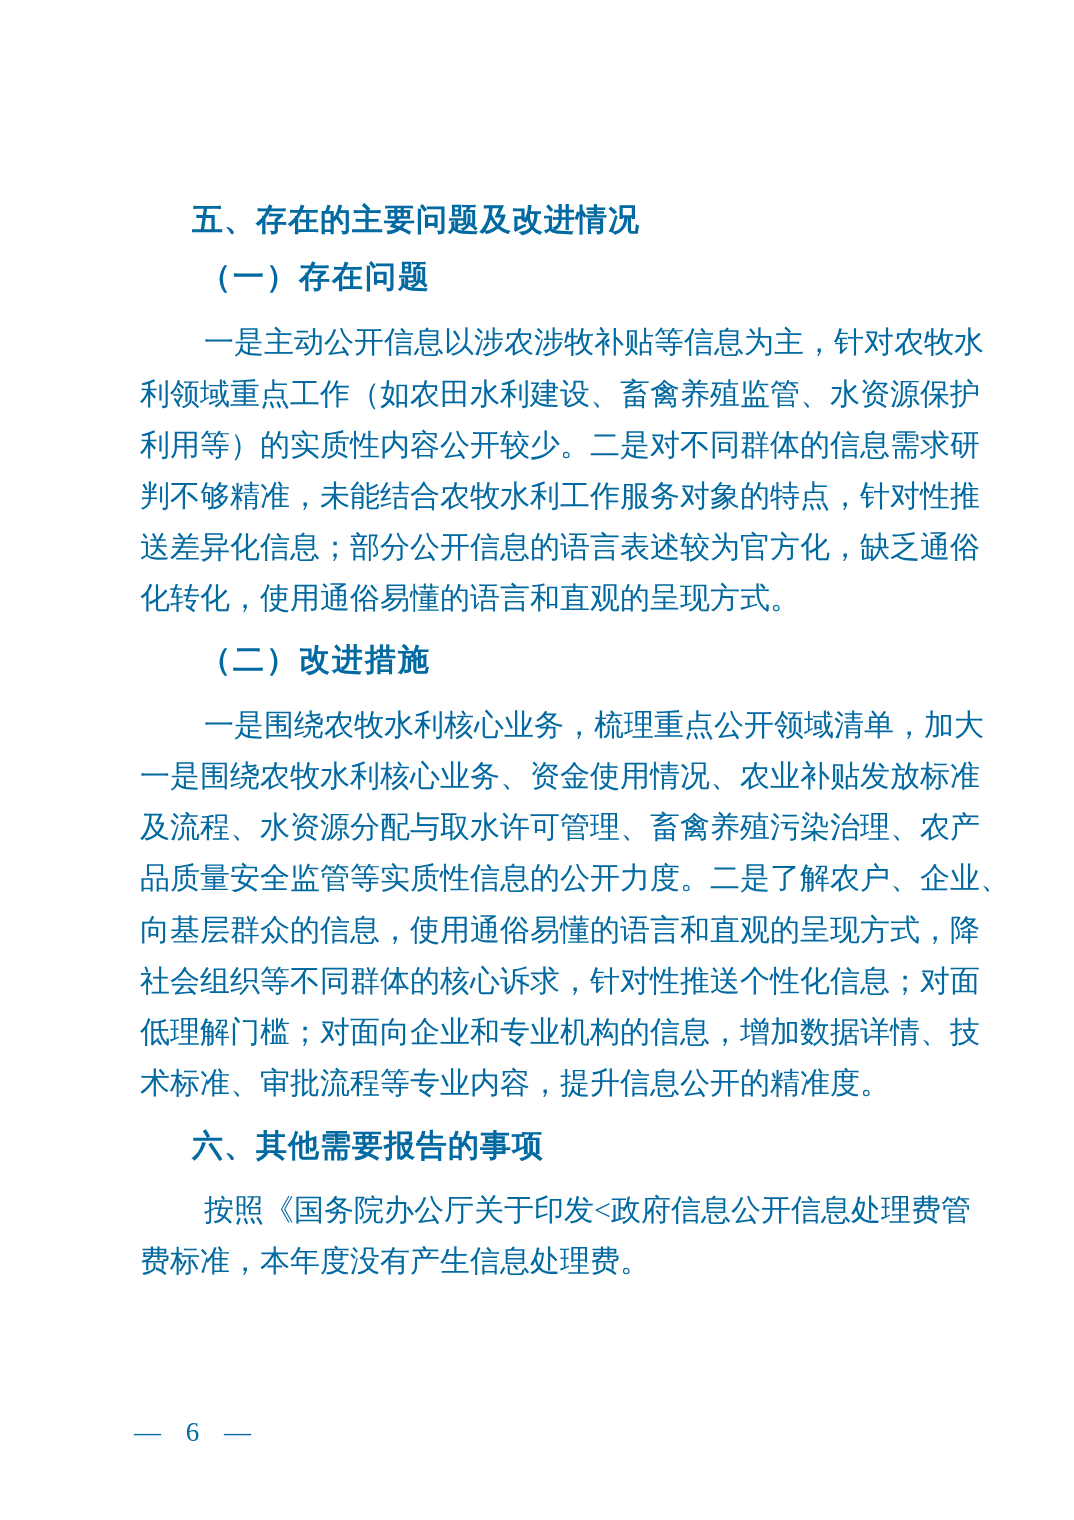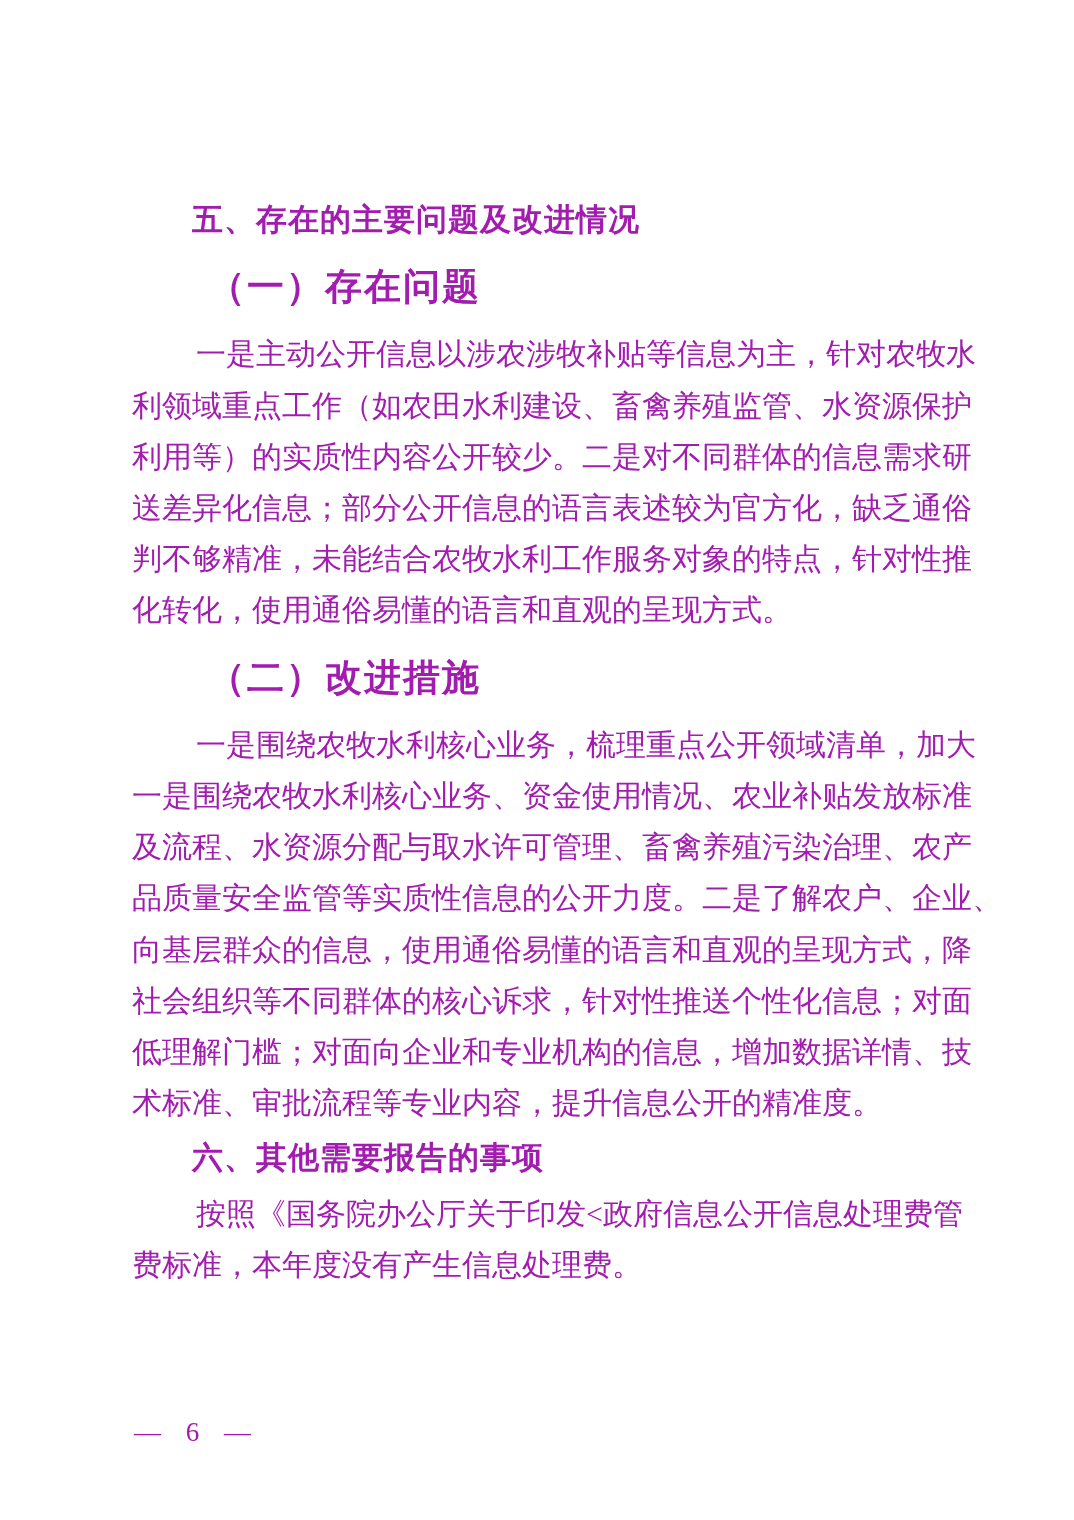--- a/index.html
+++ b/index.html
@@ -10,42 +10,42 @@
   .page {
     position: relative;
     width: 1074px;
     height: 1520px;
     background: #ffffff;
     box-sizing: border-box;
     padding: 194px 126px 0 128px;
     font-family: "Liberation Serif", "DejaVu Serif", serif;
     font-size: 30px;
     line-height: 51.2px;
-    color: #a21caf;
+    color: #0369a1;
     overflow: hidden;
   }
   .h-sans {
     font-family: "Liberation Sans", "DejaVu Sans", sans-serif;
     font-weight: bold;
     font-size: 31px;
     line-height: 51.2px;
     margin: 0;
     text-indent: 64px;
     letter-spacing: 1px;
   }
   .h-kai {
-    font-family: Liberation Serif, serif;
+    font-family: Liberation Mono, monospace;
     font-weight: bold;
-    font-size: 37px;
+    font-size: 31px;
     line-height: 51.2px;
-    margin: 16px;
+    margin: 8px;
     text-indent: 64px;
     letter-spacing: 2px;
   }
-  .para { margin: 4px; }
+  .para { margin: 12px; }
   .para .line {
     text-align: justify;
     text-align-last: justify;
     white-space: nowrap;
   }
   .para .line.first { text-indent: 64px; }
   .para .line.last  { text-align-last: left; white-space: normal; }
   .footer {
     position: absolute;
     left: 134px;
@@ -63,22 +63,22 @@
 <div class="page">
 
   <h1 class="h-sans">五、存在的主要问题及改进情况</h1>
 
   <h2 class="h-kai">（一）存在问题</h2>
 
   <div class="para">
       <div class="line first">一是主动公开信息以涉农涉牧补贴等信息为主，针对农牧水</div>
       <div class="line">利领域重点工作（如农田水利建设、畜禽养殖监管、水资源保护</div>
       <div class="line">利用等）的实质性内容公开较少。二是对不同群体的信息需求研</div>
+      <div class="line">判不够精准，未能结合农牧水利工作服务对象的特点，针对性推</div>
       <div class="line">送差异化信息；部分公开信息的语言表述较为官方化，缺乏通俗</div>
-      <div class="line">判不够精准，未能结合农牧水利工作服务对象的特点，针对性推</div>
       <div class="line last">化转化，使用通俗易懂的语言和直观的呈现方式。</div>
     </div>
 
   <h2 class="h-kai">（二）改进措施</h2>
 
   <div class="para">
       <div class="line first">一是围绕农牧水利核心业务，梳理重点公开领域清单，加大</div>
       <div class="line">一是围绕农牧水利核心业务、资金使用情况、农业补贴发放标准</div>
       <div class="line">及流程、水资源分配与取水许可管理、畜禽养殖污染治理、农产</div>
       <div class="line">品质量安全监管等实质性信息的公开力度。二是了解农户、企业、</div>

